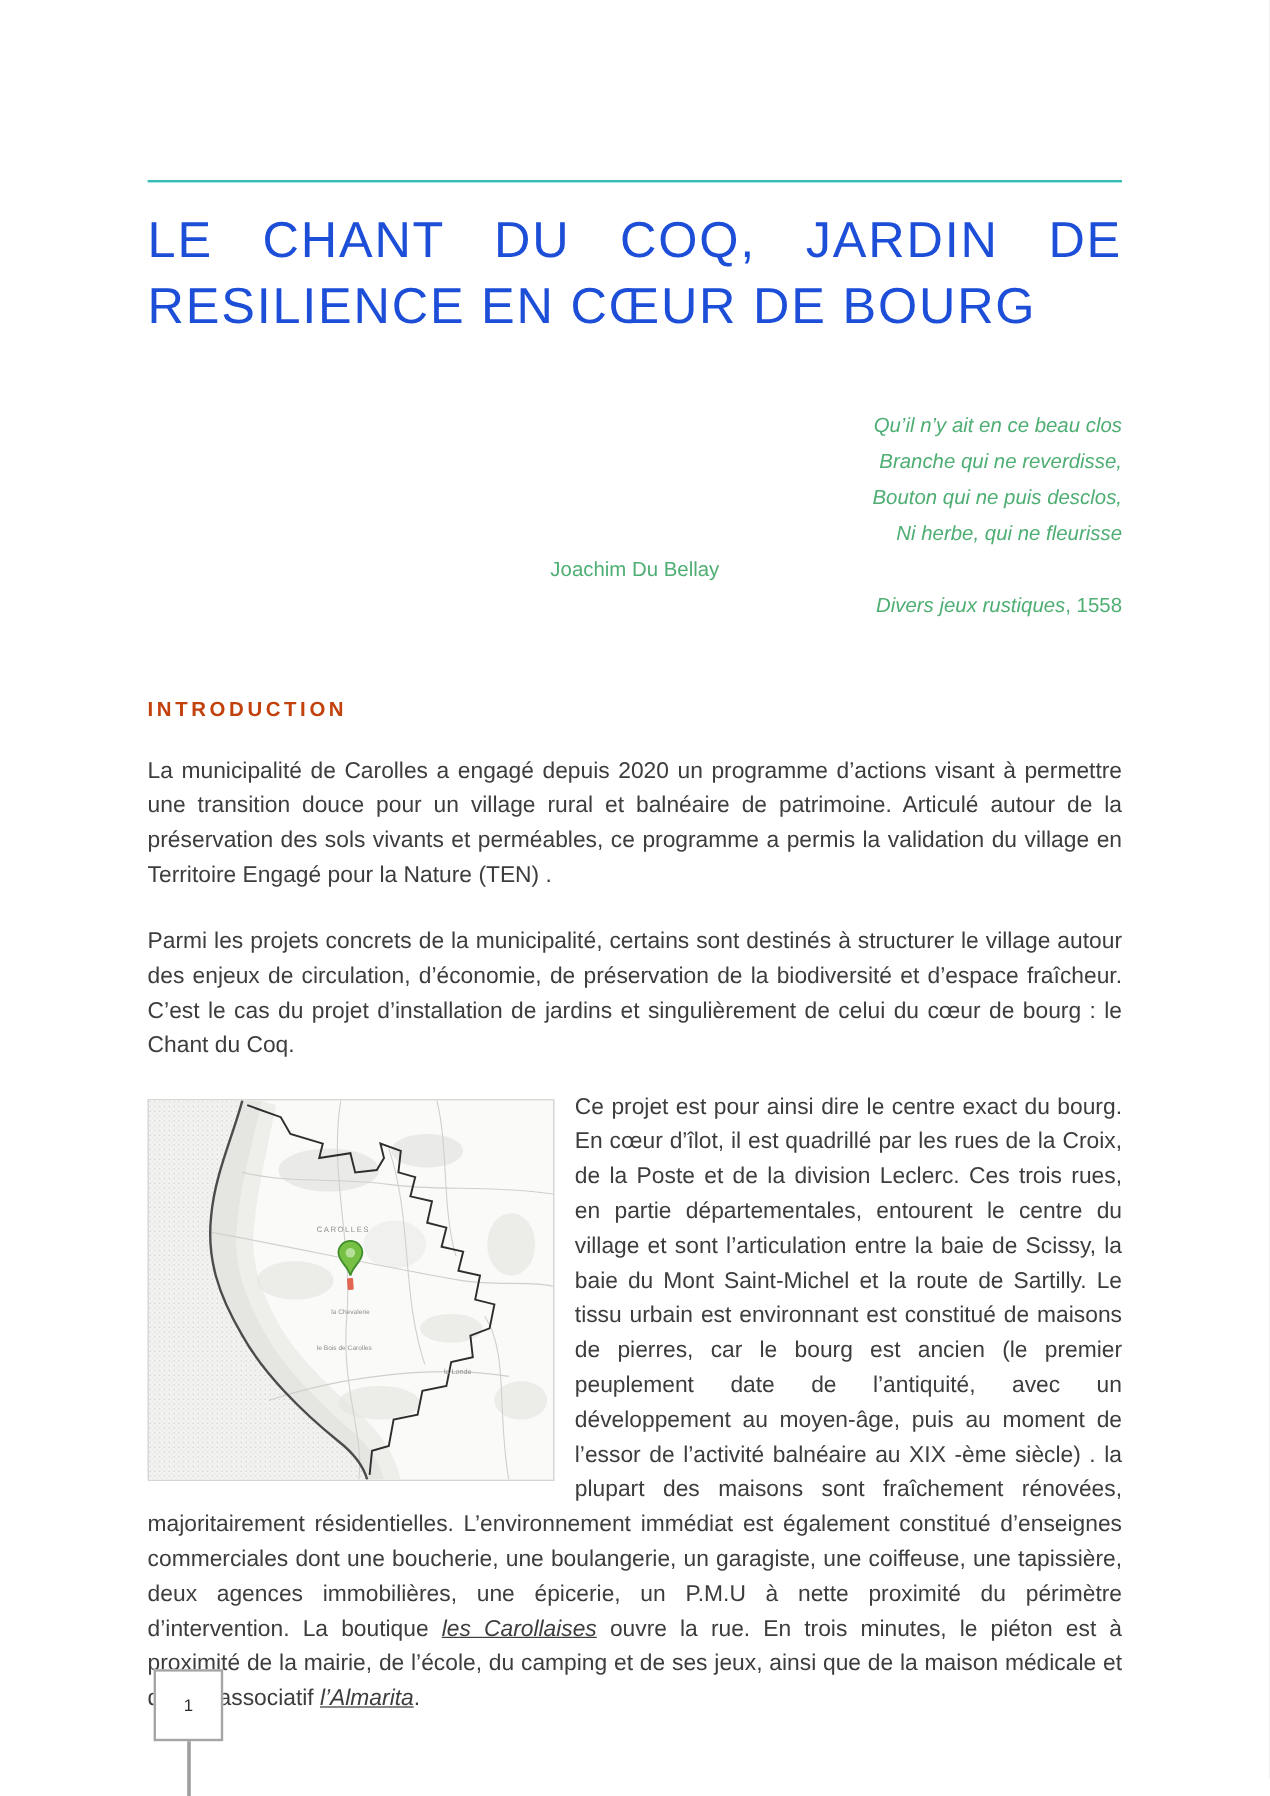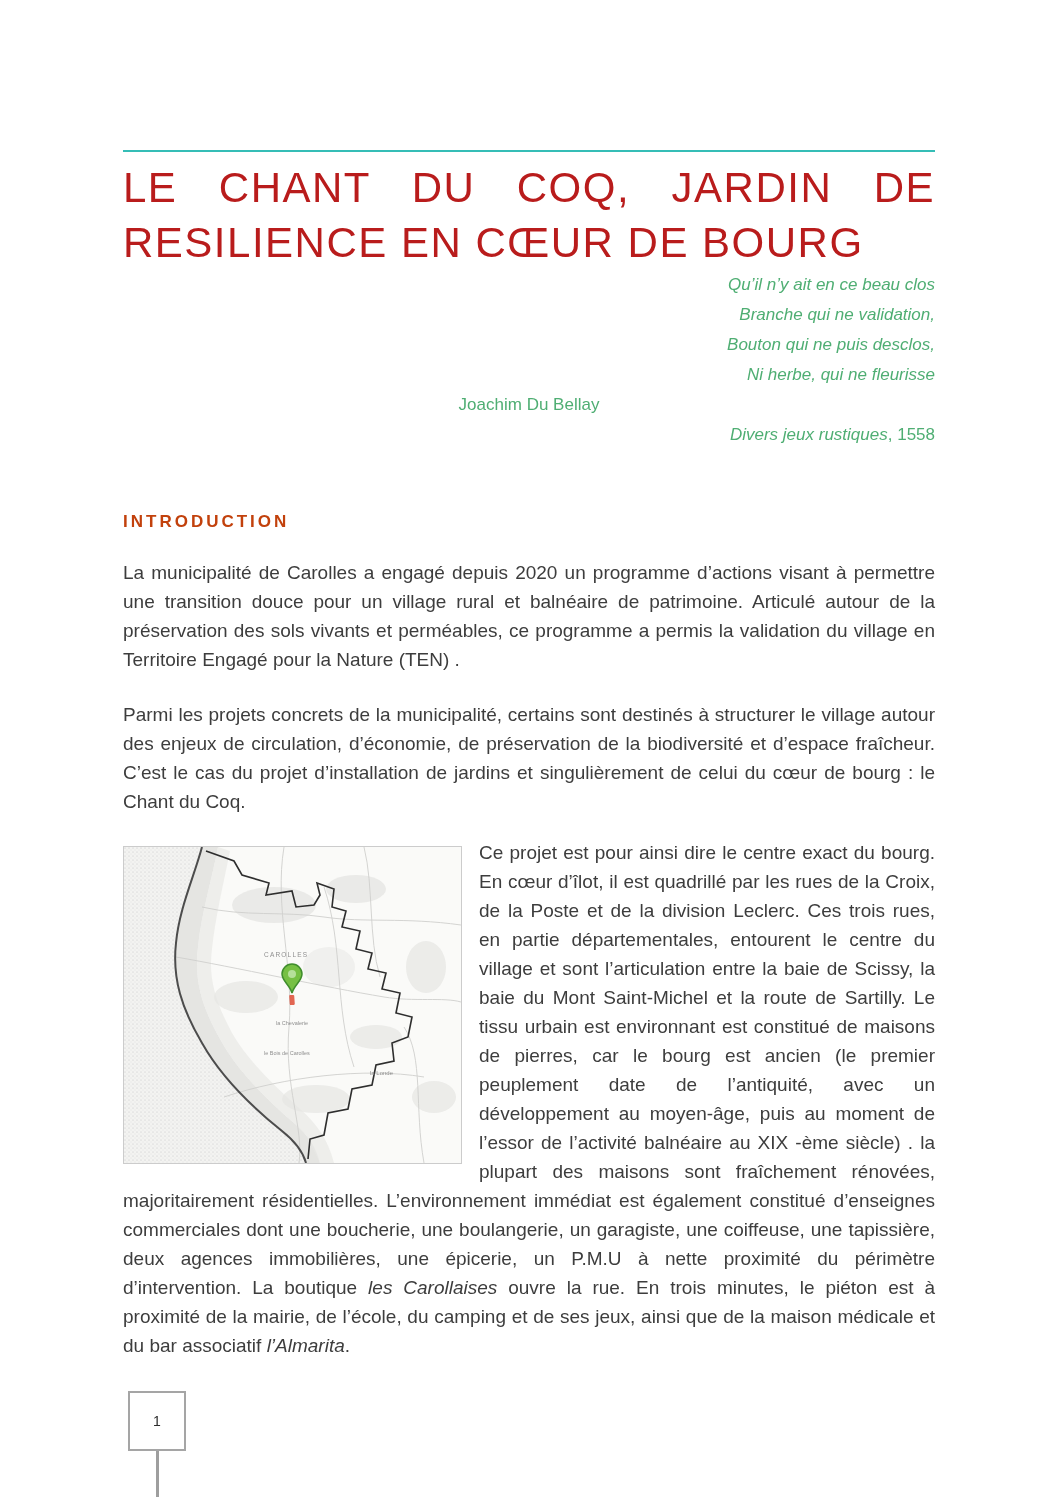--- a/index.html
+++ b/index.html
@@ -14,31 +14,32 @@
   }
   .content{padding:0 123px;}
 
   .title-rule{
     margin-top:150px;
     height:2px;
     background:#35bdb6;
     border:none;
   }
   .doc-title{
-    margin:8px 0 0 0;
-    color:#b91c1c;
+    margin:20px 0 0 0;
+    color:#1d4ed8;
     font-size:42px;
     font-weight:400;
     letter-spacing:1.5px;
     line-height:55px;
   }
   .doc-title .t-line1{text-align:justify;text-align-last:justify;}
   .doc-title .t-line2{text-align:left;}
 
   .epigraph{
+    margin-top:58px;
     text-align:right;
     color:#4fae73;
     font-size:17px;
     line-height:30px;
   }
   .epigraph .verse{font-style:italic;}
   .epigraph .author{font-style:normal;text-align:center;}
   .epigraph .work .work-title{font-style:italic;}
   .epigraph .work .work-year{font-style:normal;}
 
@@ -64,21 +65,21 @@
     border:1px solid #cccccc;
     box-sizing:content-box;
     background:#fafaf8;
   }
   .situation-text{
     margin:0;
     font-size:19px;
     line-height:29px;
     text-align:justify;
   }
-  .situation-text .it{font-style:italic;}
+  .situation-text .it{font-style:italic;text-decoration:underline;}
 
   .footer{
     position:absolute;
     left:128px;top:1391px;
     width:58px;
     text-align:center;
   }
   .page-number-box{
     width:54px;height:56px;
     border:2px solid #a5a5a5;
@@ -101,21 +102,21 @@
 
     <hr class="title-rule">
 
     <h1 class="doc-title">
       <div class="t-line1">LE CHANT DU COQ, JARDIN DE</div>
       <div class="t-line2">RESILIENCE EN CŒUR DE BOURG</div>
     </h1>
 
     <div class="epigraph">
       <div class="verse">Qu’il n’y ait en ce beau clos</div>
-      <div class="verse">Branche qui ne validation,</div>
+      <div class="verse">Branche qui ne reverdisse,</div>
       <div class="verse">Bouton qui ne puis desclos,</div>
       <div class="verse">Ni herbe, qui ne fleurisse</div>
       <div class="author">Joachim Du Bellay</div>
       <div class="work"><span class="work-title">Divers jeux rustiques</span><span class="work-year">, 1558</span></div>
     </div>
 
     <h2 class="section-heading">INTRODUCTION</h2>
     <p class="para">La municipalité de Carolles a engagé depuis 2020 un programme d’actions visant à permettre une transition douce pour un village rural et balnéaire de patrimoine. Articulé autour de la préservation des sols vivants et perméables, ce programme a permis la validation du village en Territoire Engagé pour la Nature (TEN) .</p>
     <p class="para">Parmi les projets concrets de la municipalité, certains sont destinés à structurer le village autour des enjeux de circulation, d’économie, de préservation de la biodiversité et d’espace fraîcheur. C’est le cas du projet d’installation de jardins et singulièrement de celui du cœur de bourg : le Chant du Coq.</p>
 

